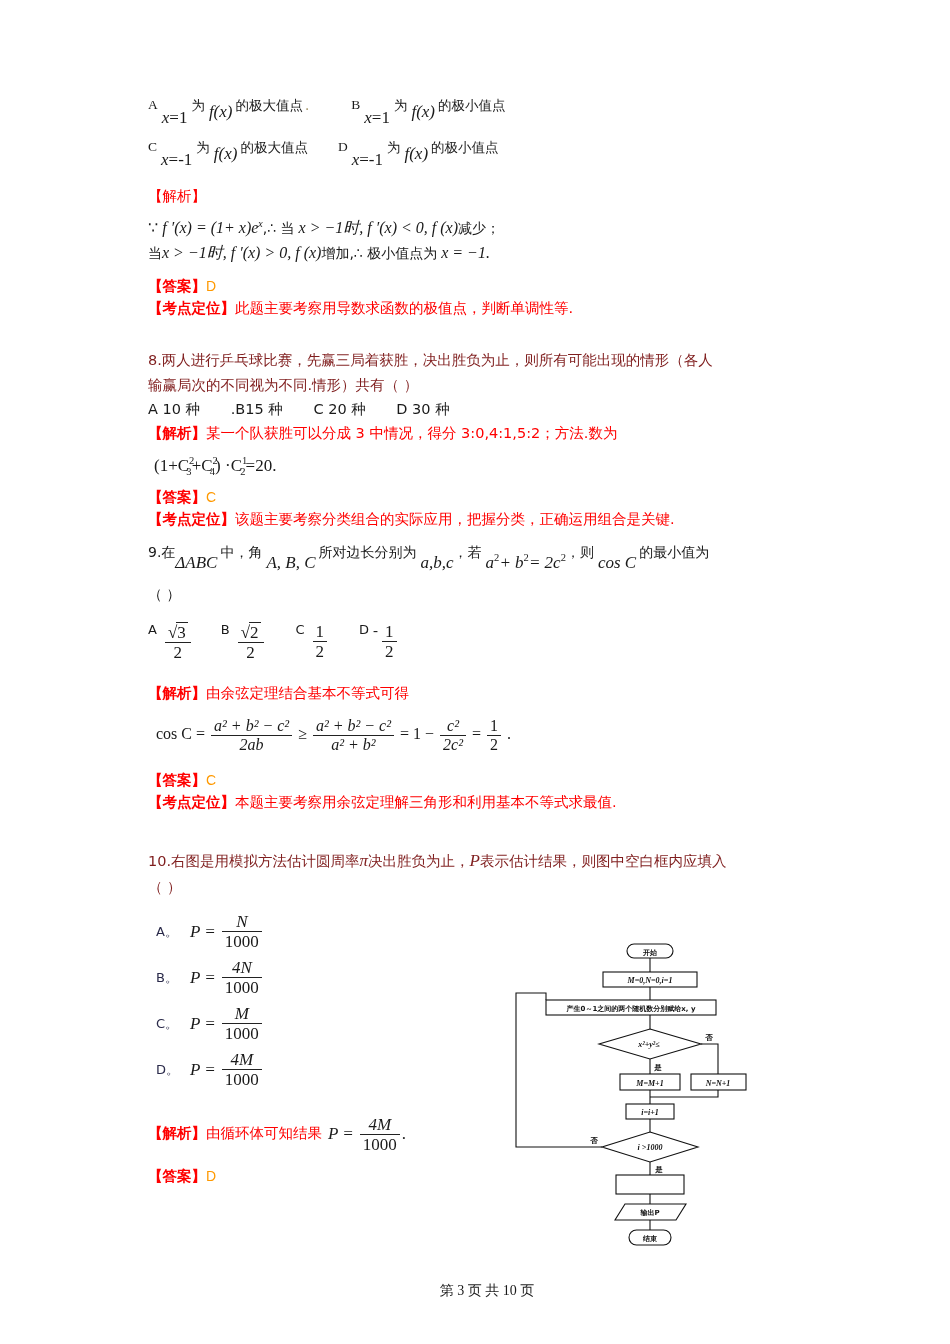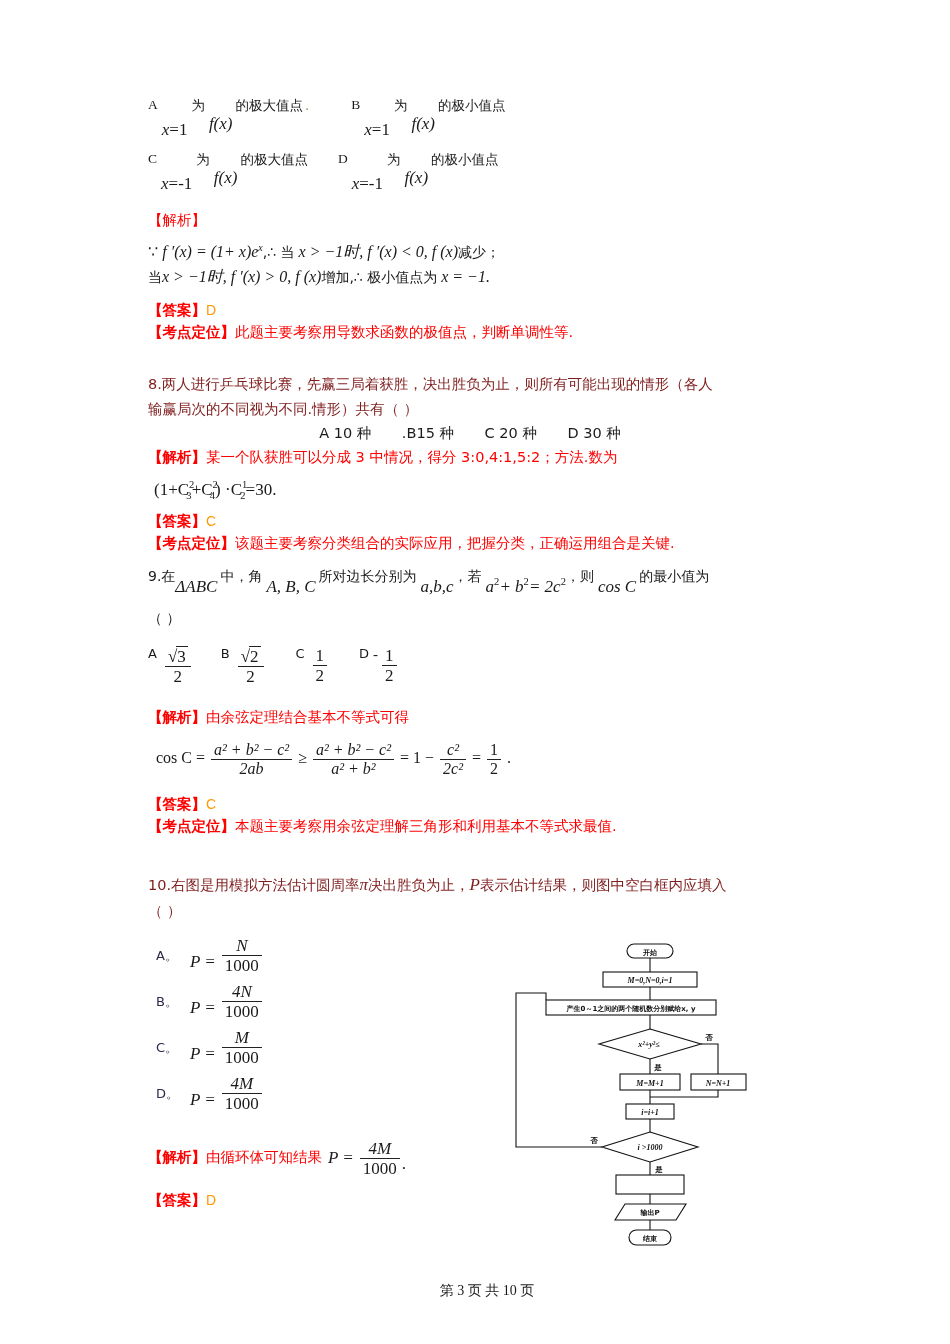--- a/index.html
+++ b/index.html
@@ -41,21 +41,20 @@
   .ansletter {
     color: #ff9900;
     font-family: "Liberation Sans", sans-serif;
     font-size: 14px;
   }
   
   .math {
     font-family: "Liberation Serif", "DejaVu Serif", serif;
     font-style: italic;
     font-size: 17px;
-    margin-top: 12px;
   }
   .mrm { font-style: normal; }
   sup.s, sub.s {
     font-size: 0.62em;
     font-style: normal;
   }
   sup.si { font-size: 0.62em; font-style: italic; }
   
   .frac {
     display: inline-block;
@@ -91,21 +90,20 @@
   .qtext {
     font-family: "DejaVu Sans", "Liberation Sans", sans-serif;
     font-size: 14.5px;
     line-height: 1.75;
     color: #7f1d1d;
   }
   .opts-inline {
     font-family: "DejaVu Sans", "Liberation Sans", sans-serif;
     font-size: 14.5px;
     margin-top: 2px;
-    text-align: center;
   }
   .opts-inline span { margin-right: 26px; }
   .eq-center { margin: 10px 0 10px 6px; }
   
   .flow-wrap {
     position: absolute;
     left: 508px;
     top: 938px;
     width: 300px;
     height: 320px;
@@ -225,21 +223,21 @@
         <span>A 10 种</span>
         <span>.B15 种</span>
         <span>C 20 种</span>
         <span>D 30 种</span>
       </div>
       <div class="red" style="margin-top:4px">
         <b>【解析】</b><span>某一个队获胜可以分成 3 中情况，得分 3:0,4:1,5:2；方法.数为</span>
       </div>
 
       <div class="math eq-center" style="font-size:17px">
-        <span class="mrm">(1+C</span><sup class="s">2</sup><sub class="s" style="margin-left:-8px">3</sub><span class="mrm">+C</span><sup class="s">2</sup><sub class="s" style="margin-left:-8px">4</sub><span class="mrm">) ·C</span><sup class="s">1</sup><sub class="s" style="margin-left:-7px">2</sub><span class="mrm">=30.</span>
+        <span class="mrm">(1+C</span><sup class="s">2</sup><sub class="s" style="margin-left:-8px">3</sub><span class="mrm">+C</span><sup class="s">2</sup><sub class="s" style="margin-left:-8px">4</sub><span class="mrm">) ·C</span><sup class="s">1</sup><sub class="s" style="margin-left:-7px">2</sub><span class="mrm">=20.</span>
       </div>
 
       <div class="red">
         <b>【答案】</b><span class="ansletter">C</span>
       </div>
       <div class="red">
         <b>【考点定位】</b><span>该题主要考察分类组合的实际应用，把握分类，正确运用组合是关键.</span>
       </div>
     </div>
 

